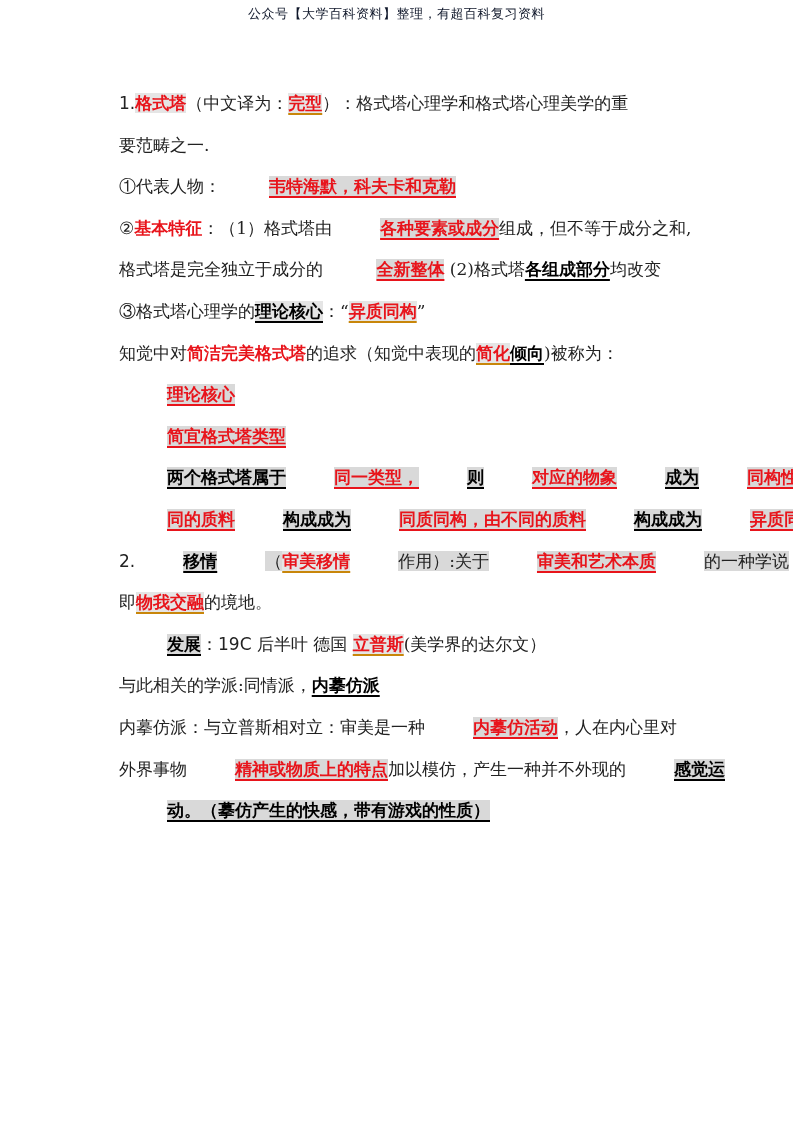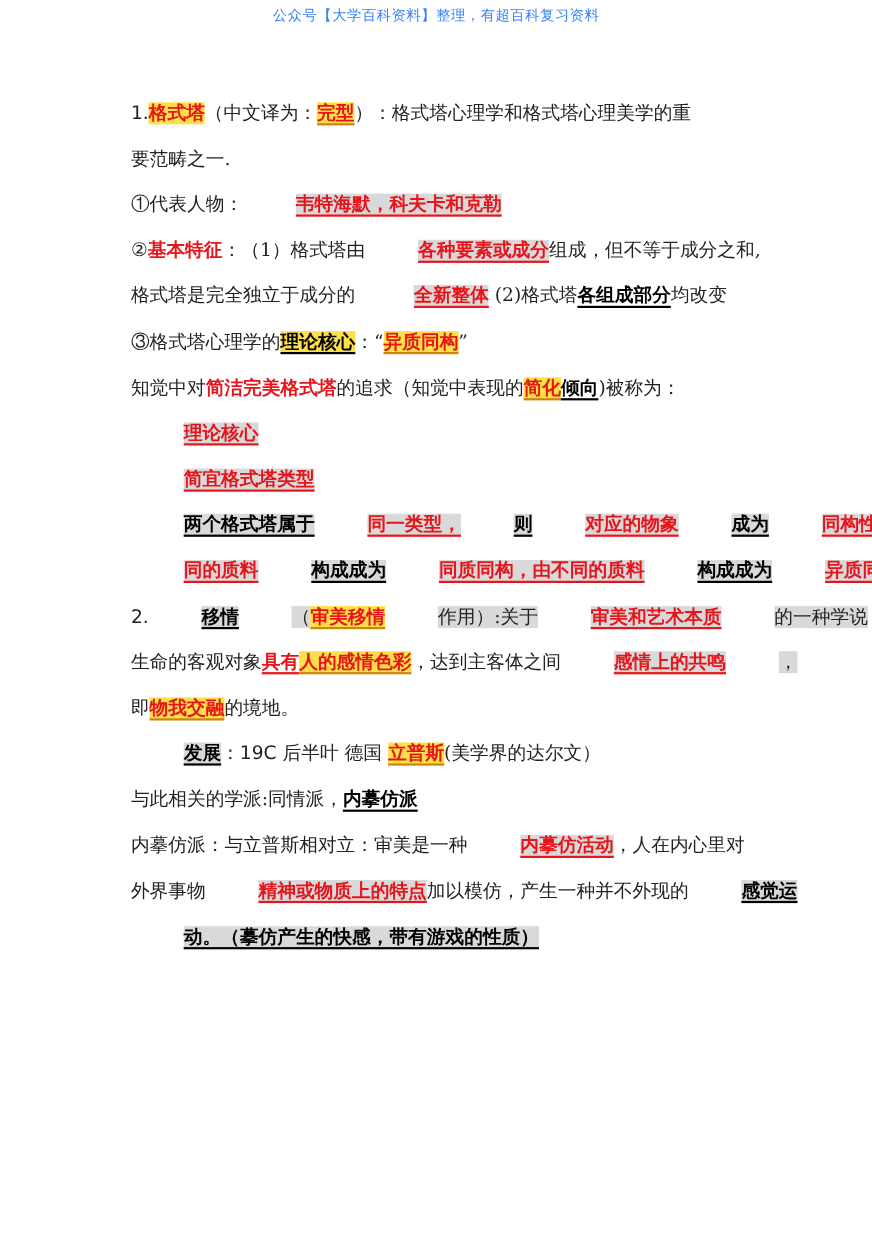--- a/index.html
+++ b/index.html
@@ -15,40 +15,40 @@
       font-family: "DejaVu Serif", "Liberation Serif", serif;
       color: #222;
     }
     .header {
       position: absolute;
       top: 5px;
       left: 0;
       width: 793px;
       text-align: center;
       font-size: 13px;
-      color: #3b82f6;
+      color: #0f172a;
       letter-spacing: 0.5px;
     }
     .page {
       position: absolute;
       top: 83px;
       left: 119px;
       width: 560px;
       font-size: 17px;
       line-height: 41.6px;
     }
     .line {
       white-space: nowrap;
       height: 41.6px;
     }
     .sp { display: inline; }
     .b { font-weight: bold; font-family: "DejaVu Sans", "Liberation Sans", sans-serif; }
     .red { color: #e8141b; }
     .blk { color: #000; }
-    .hl-y { background: #fde047; }
+    .hl-y { background: #e5e5e5; }
     .hl-g { background: #d9d9d9; margin-left: 48px; }
     .ul-r { text-decoration: underline; text-decoration-color: #e8141b; text-decoration-thickness: 1.5px; text-underline-offset: 4px; }
     .ul-k { text-decoration: underline; text-decoration-color: #000; text-decoration-thickness: 1.5px; text-underline-offset: 4px; }
     .ul-o { text-decoration: underline; text-decoration-color: #c8860a; text-decoration-thickness: 1.5px; text-underline-offset: 4px; }
     .sans { font-family: "DejaVu Sans", "Liberation Sans", sans-serif; }
   </style>
 </head>
 <body>
 
 <div class="header">公众号【大学百科资料】整理，有超百科复习资料</div>
@@ -59,20 +59,19 @@
     <div class="line"><span class="sp ">①代表人物：</span><span class="sp b red hl-g ul-r">韦特海默，科夫卡和克勒</span></div>
     <div class="line"><span class="sp ">②</span><span class="sp b red">基本特征</span><span class="sp ">：（1）格式塔由</span><span class="sp b red hl-g ul-r">各种要素或成分</span><span class="sp ">组成，但不等于成分之和,</span></div>
     <div class="line"><span class="sp ">格式塔是完全独立于成分的 </span><span class="sp b red hl-g ul-r">全新整体</span><span class="sp ">    (2)格式塔</span><span class="sp b blk ul-k">各组成部分</span><span class="sp ">均改变</span></div>
     <div class="line"><span class="sp ">③格式塔心理学的</span><span class="sp b blk hl-y ul-k">理论核心</span><span class="sp ">：“</span><span class="sp b red hl-y ul-o">异质同构</span><span class="sp ">”</span></div>
     <div class="line"><span class="sp ">知觉中对</span><span class="sp b red">简洁完美格式塔</span><span class="sp ">的追求（知觉中表现的</span><span class="sp b red hl-y ul-o">简化</span><span class="sp b blk ul-k">倾向</span><span class="sp ">)被称为：</span></div>
     <div class="line"><span class="sp b red hl-g ul-r">理论核心</span></div>
     <div class="line"><span class="sp b red hl-g ul-r">简宜格式塔类型</span></div>
     <div class="line"><span class="sp b blk hl-g ul-k">两个格式塔属于</span><span class="sp b red hl-g ul-r">同一类型，</span><span class="sp b blk hl-g ul-k">则</span><span class="sp b red hl-g ul-r">对应的物象</span><span class="sp b blk hl-g ul-k">成为</span><span class="sp b red hl-g ul-r">同构性,</span><span class="sp b blk hl-g ul-k">两个物象由</span><span class="sp b red hl-g ul-r">相</span></div>
     <div class="line"><span class="sp b red hl-g ul-r">同的质料</span><span class="sp b blk hl-g ul-k">构成成为</span><span class="sp b red hl-g ul-r">同质同构，由不同的质料</span><span class="sp b blk hl-g ul-k">构成成为</span><span class="sp b red hl-g ul-r">异质同构.</span></div>
     <div class="line"><span class="sp sans">2.</span><span class="sp b blk hl-g ul-k">移情</span><span class="sp hl-g">（</span><span class="sp b red hl-y ul-o">审美移情</span><span class="sp hl-g">作用）:关于</span><span class="sp b red hl-g ul-r">审美和艺术本质</span><span class="sp hl-g">的一种学说</span></div>
-    <div class="line"><span class="sp ">生命的客观对象</span><span class="sp b red ul-r">具有</span><span class="sp b red hl-y ul-o">人的感情色彩</span><span class="sp ">，达到主客体之间</span><span class="sp b red hl-g ul-r">感情上的共鸣</span><span class="sp hl-g">，</span></div>
     <div class="line"><span class="sp ">即</span><span class="sp b red hl-y ul-o">物我交融</span><span class="sp ">的境地。</span></div>
     <div class="line"><span class="sp b blk hl-g ul-k">发展</span><span class="sp ">：</span><span class="sp sans">19C</span><span class="sp "> 后半叶    德国    </span><span class="sp b red hl-y ul-o">立普斯</span><span class="sp ">(美学界的达尔文）</span></div>
     <div class="line"><span class="sp ">与此相关的学派:同情派，</span><span class="sp b blk ul-k">内摹仿派</span></div>
     <div class="line"><span class="sp ">内摹仿派：与立普斯相对立：审美是一种</span><span class="sp b red hl-g ul-r">内摹仿活动</span><span class="sp ">，人在内心里对</span></div>
     <div class="line"><span class="sp ">外界事物</span><span class="sp b red hl-g ul-r">精神或物质上的特点</span><span class="sp ">加以模仿，产生一种并不外现的</span><span class="sp b blk hl-g ul-k">感觉运</span></div>
     <div class="line"><span class="sp b blk hl-g ul-k">动。（摹仿产生的快感，带有游戏的性质）</span></div>
   </div>
 
 </body></html>

